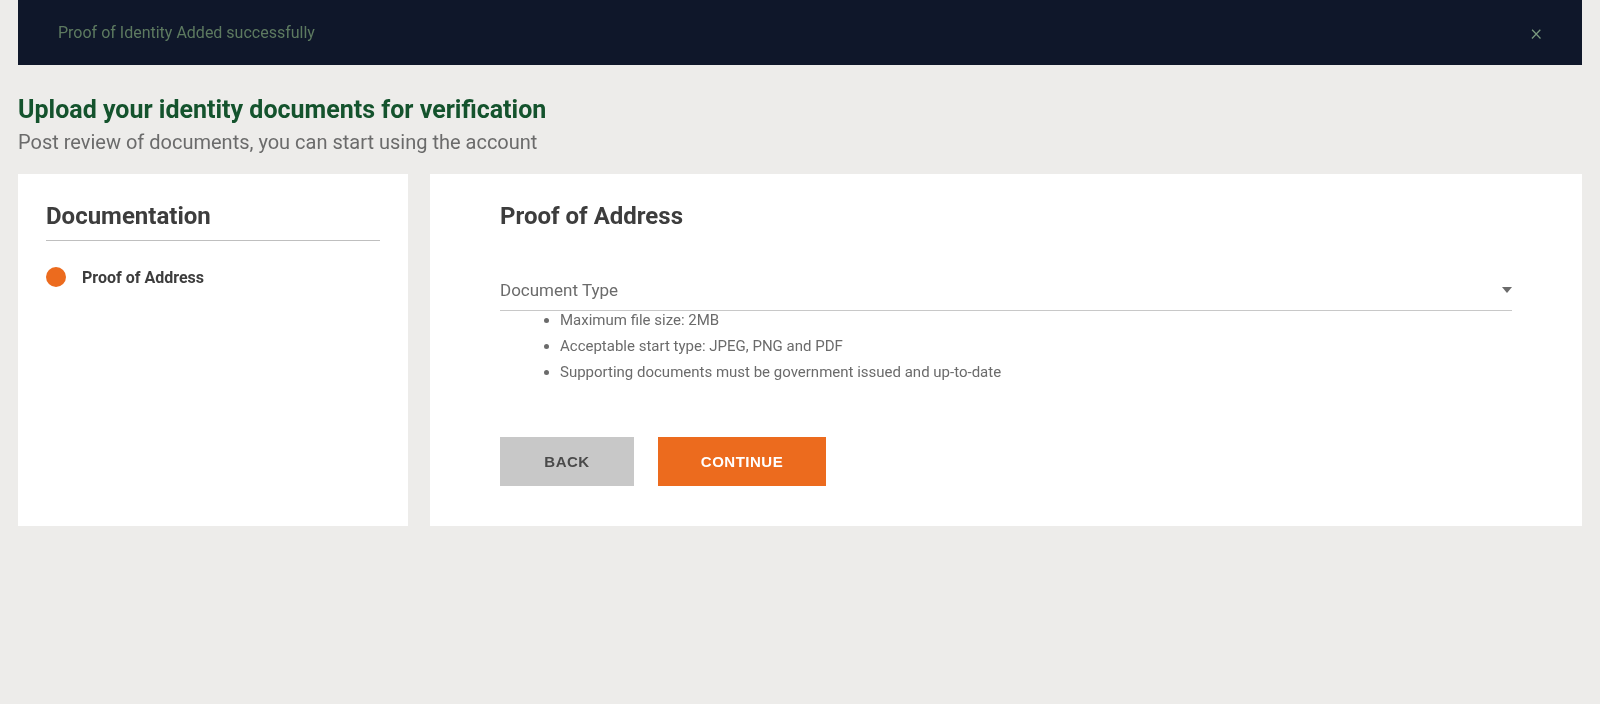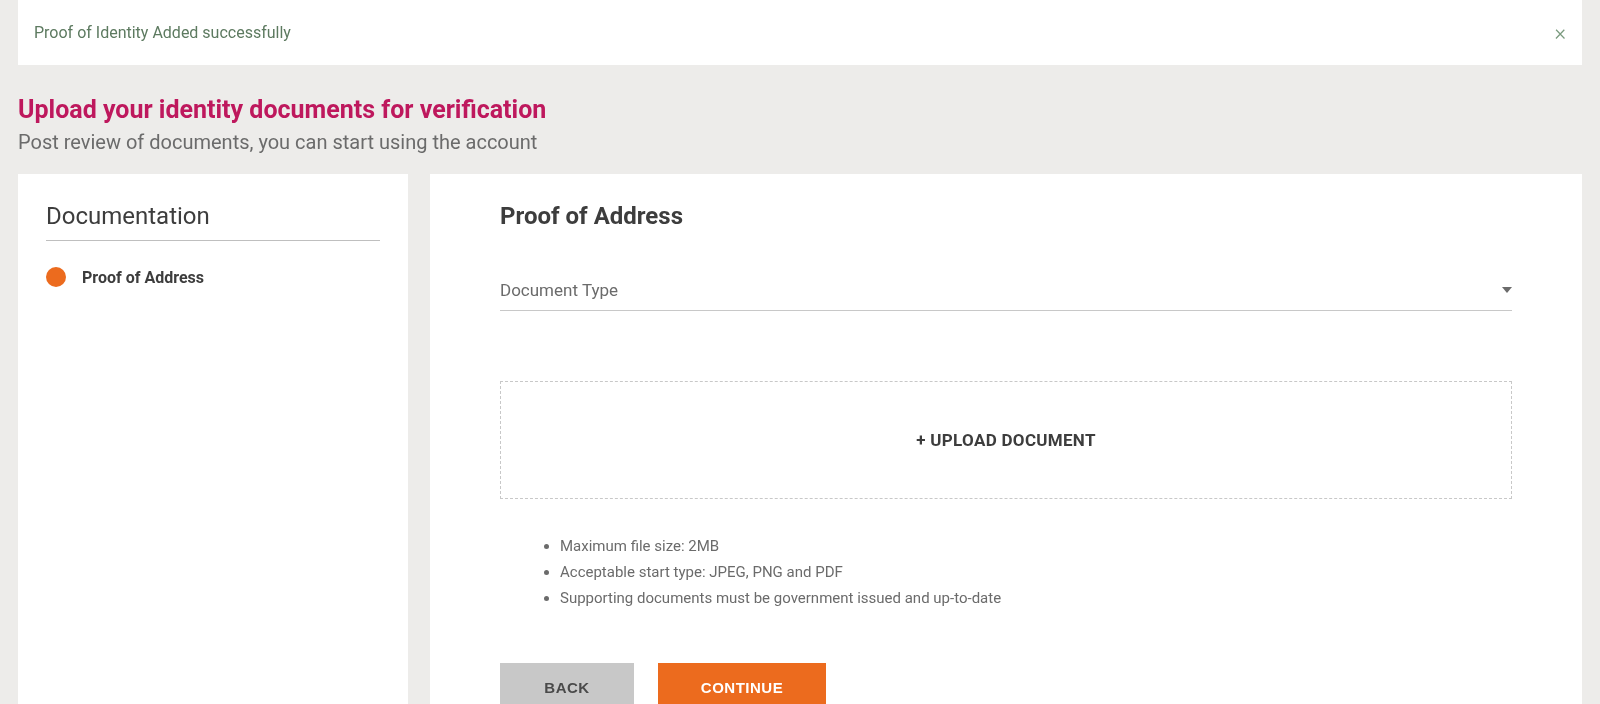--- a/index.html
+++ b/index.html
@@ -3,62 +3,62 @@
 <meta charset="utf-8">
 <style>
 * { box-sizing: border-box; margin: 0; padding: 0; }
 body {
   font-family: -apple-system, BlinkMacSystemFont, "Segoe UI", Roboto, Helvetica, Arial, sans-serif;
   background: #edecea;
   color: #333;
   width: 1600px;
 }
 .alert {
-  background: #ffffff;
+  background: #0f172a;
   color: #5d7a60;
-  padding: 20px 16px;
+  padding: 20px 40px;
   display: flex;
   justify-content: space-between;
   align-items: center;
   margin: 0 18px;
   font-size: 16px;
   text-align: right;
 }
 .alert .close {
   font-size: 22px;
   color: #7a9a7e;
   cursor: pointer;
   font-weight: 300;
 }
 .header {
   padding: 30px 18px 20px 18px;
 }
 .header h1 {
   font-size: 25px;
   font-weight: 700;
-  color: #be185d;
+  color: #14532d;
   margin-bottom: 6px;
 }
 .header p {
   font-size: 20px;
   color: #6b6b6b;
 }
 .content {
   display: flex;
   gap: 22px;
   padding: 0 18px;
 }
 .sidebar {
   background: #fff;
   width: 390px;
   padding: 28px 28px;
 }
 .sidebar h2 {
   font-size: 24px;
-  font-weight: 400;
+  font-weight: 700;
   color: #3d3d3d;
   border-bottom: 1px solid #bfbfbf;
   padding-bottom: 10px;
   margin-bottom: 26px;
 }
 .step {
   display: flex;
   align-items: center;
   justify-content: space-between;
   margin-bottom: 26px;
@@ -94,21 +94,20 @@
   font-weight: 700;
   color: #3d3d3d;
   margin-bottom: 50px;
 }
 .select-row {
   display: flex;
   justify-content: space-between;
   align-items: center;
   border-bottom: 1px solid #c8c8c8;
   padding-bottom: 10px;
-  margin-bottom: 70px;
   cursor: pointer;
 }
 .select-label {
   font-size: 17px;
   color: #6b6b6b;
 }
 .caret {
   width: 0; height: 0;
   border-left: 5px solid transparent;
   border-right: 5px solid transparent;
@@ -180,23 +179,20 @@
   </aside>
 
   <section class="main">
     <h2>Proof of Address</h2>
 
     <div class="select-row">
       <span class="select-label">Document Type</span>
       <span class="caret"></span>
     </div>
 
-    <div class="upload-box">
-      <span>+ UPLOAD DOCUMENT</span>
-    </div>
 
     <ul class="hints">
       <li>Maximum file size: 2MB</li>
       <li>Acceptable start type: JPEG, PNG and PDF</li>
       <li>Supporting documents must be government issued and up-to-date</li>
     </ul>
 
     <div class="buttons">
       <button class="btn back">BACK</button>
       <button class="btn continue">CONTINUE</button>

